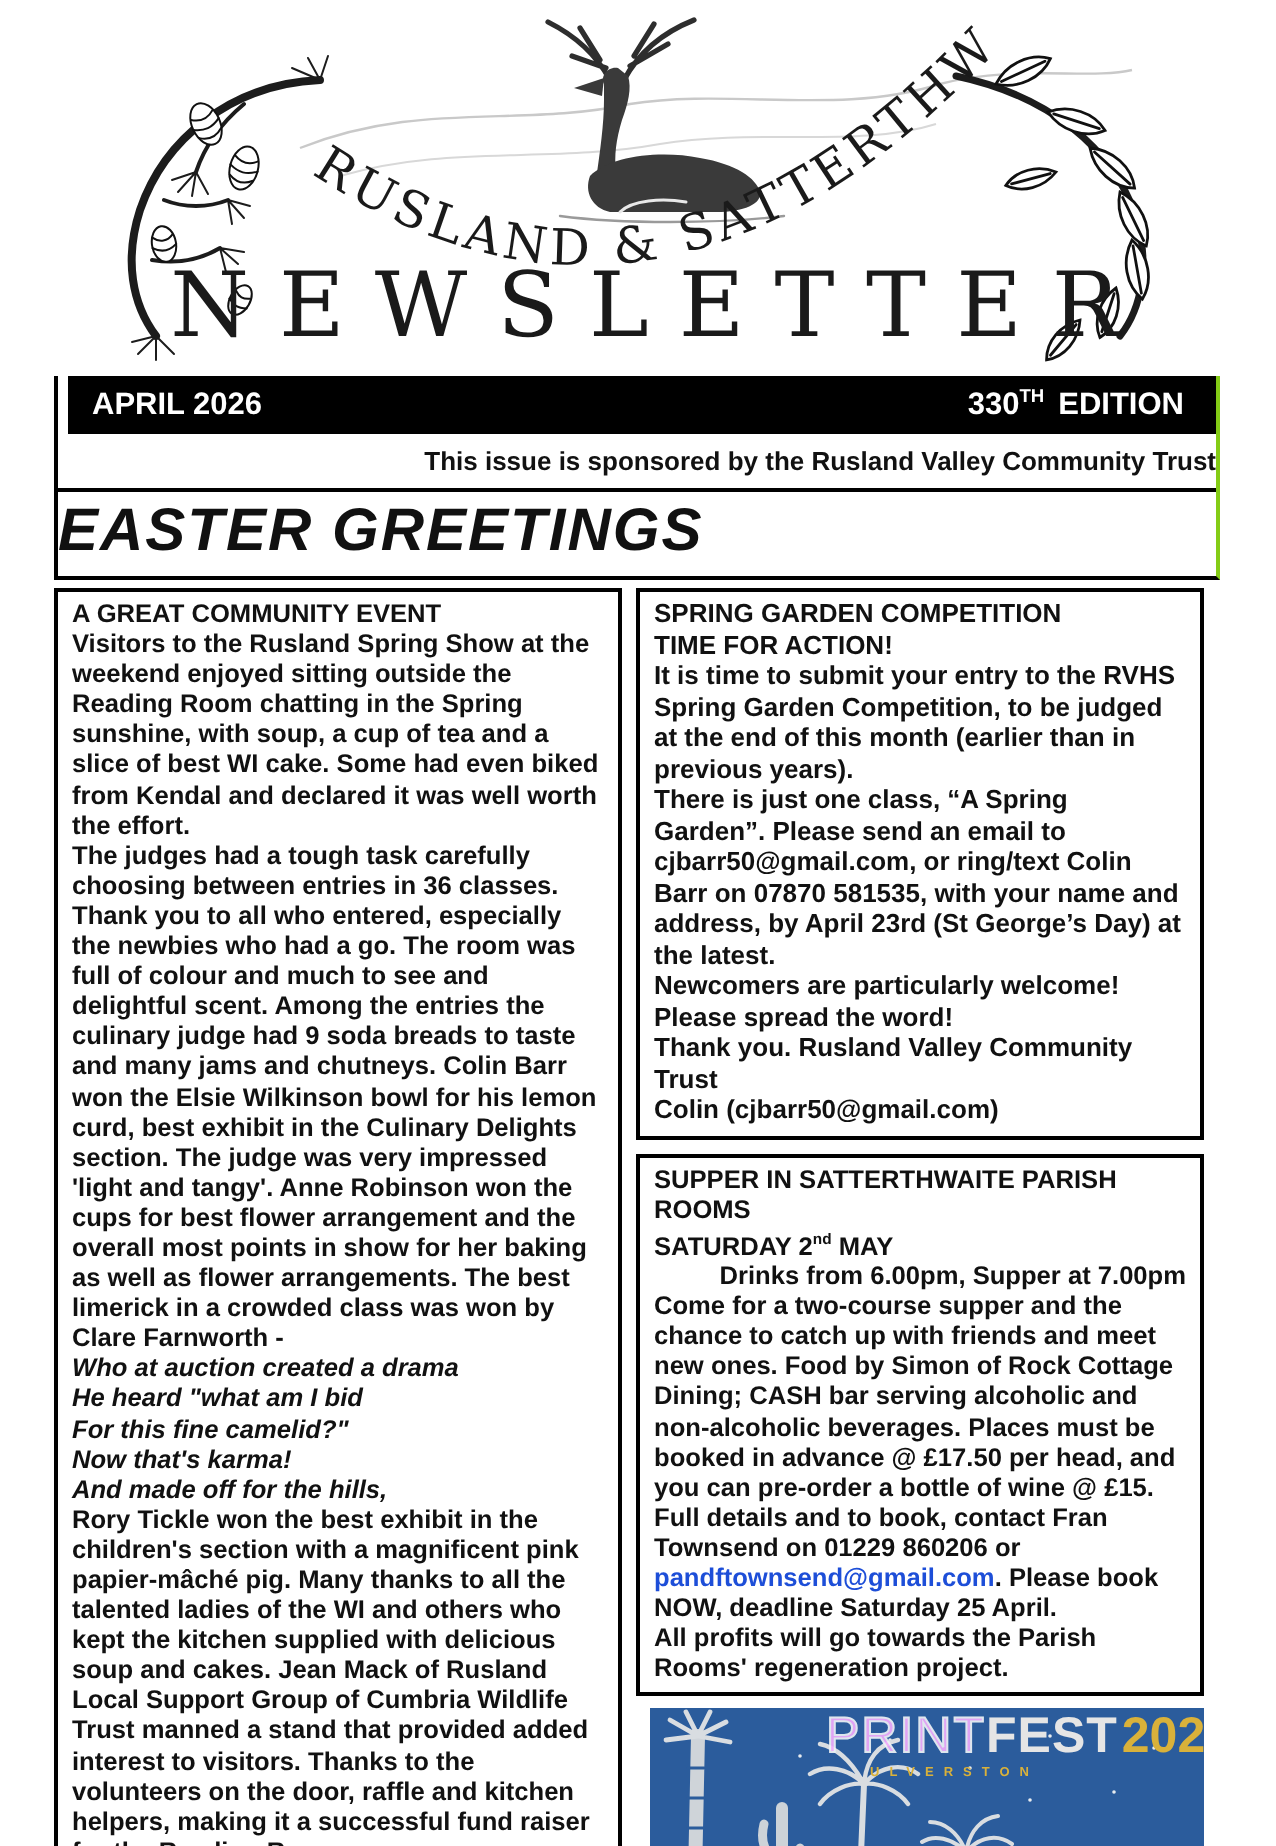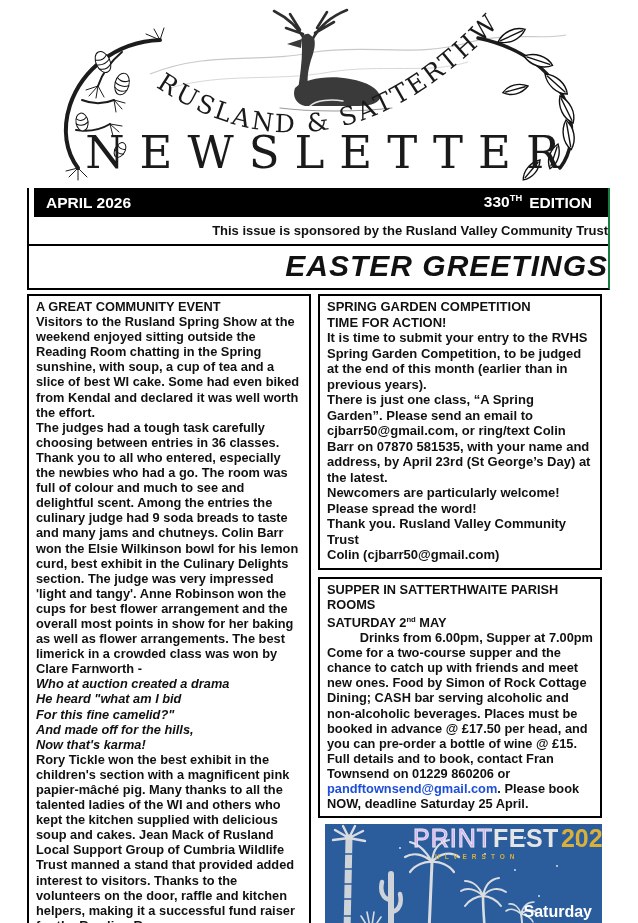--- a/index.html
+++ b/index.html
@@ -3,27 +3,27 @@
 <meta charset="utf-8">
 <style>
   html,body{margin:0;padding:0;}
   body{width:638px;height:923px;background:#fff;font-family:"Liberation Sans",sans-serif;color:#111;}
   .page{position:relative;width:638px;height:923px;overflow:hidden;background:#fff;}
 
   
   .masthead{width:638px;height:186px;display:block;}
 
   
-  .header-table{margin:2px 28px 0 27px;border-left:2px solid #000;border-right:2px solid #15803d;border-bottom:2px solid #000;}
+  .header-table{margin:2px 28px 0 27px;border-left:2px solid #000;border-right:2px solid #84cc16;border-bottom:2px solid #000;}
   .black-bar{background:#000;color:#fff;height:29px;display:flex;align-items:center;justify-content:space-between;
     font-weight:bold;font-size:15.5px;padding:0 16px 0 12px;margin-left:5px;}
   .black-bar .sup{font-size:60%;vertical-align:super;font-weight:bold;}
   .edition-word{margin-left:7px;}
   .sponsor-row{border-bottom:2px solid #000;text-align:right;font-weight:bold;font-size:13px;padding:6px 0;}
-  .easter-row{text-align:right;font-weight:bold;font-style:italic;font-size:30px;letter-spacing:1px;padding:3px 0 5px;}
+  .easter-row{text-align:left;font-weight:bold;font-style:italic;font-size:30px;letter-spacing:1px;padding:3px 0 5px;}
 
   
   .columns{display:flex;margin:4px 28px 0 27px;gap:7px;}
   .col-left{width:284px;box-sizing:border-box;border:2px solid #000;padding:3px 7px 6px;min-height:608px;
     font-size:12.8px;font-weight:bold;line-height:15.1px;}
   .col-right{width:284px;display:flex;flex-direction:column;}
   .box{box-sizing:border-box;border:2px solid #000;padding:3px 7px 5px;font-size:13px;font-weight:bold;line-height:15.5px;}
   .box-garden{min-height:240px;}
   .box-supper{margin-top:7px;min-height:215px;font-size:12.8px;line-height:15.1px;}
   .h-center{text-align:left;}
@@ -157,22 +157,22 @@
   <div class="columns">
 
     <div class="col-left">
       <div class="h-center">A GREAT COMMUNITY EVENT</div>
       <p>Visitors to the Rusland Spring Show at the weekend enjoyed sitting outside the Reading Room chatting in the Spring sunshine, with soup, a cup of tea and a slice of best WI cake. Some had even biked from Kendal and declared it was well worth the effort.</p>
       <p>The judges had a tough task carefully choosing between entries in 36 classes. Thank you to all who entered, especially the newbies who had a go. The room was full of colour and much to see and delightful scent. Among the entries the culinary judge had 9 soda breads to taste and many jams and chutneys. Colin Barr won the Elsie Wilkinson bowl for his lemon curd, best exhibit in the Culinary Delights section. The judge was very impressed 'light and tangy'.  Anne Robinson won the cups for best flower arrangement and the overall most points in show for her baking as well as flower arrangements. The best limerick in a crowded class was won by Clare Farnworth -</p>
       <div class="limerick">
         <div>Who at auction created a drama</div>
         <div>He heard "what am I bid</div>
         <div>For this fine camelid?"</div>
+        <div>Now that's karma!</div>
         <div>And made off for the hills,</div>
-        <div>Now that's karma!</div>
       </div>
       <p>Rory Tickle won the best exhibit in the children's section with a magnificent pink papier-mâché pig.  Many thanks to all the talented ladies of the WI and others who kept the kitchen supplied with delicious soup and cakes. Jean Mack of Rusland Local Support Group of Cumbria Wildlife Trust manned a stand that provided added interest to visitors. Thanks to the volunteers on the door, raffle and kitchen helpers, making it a successful fund raiser for the Reading Room.</p>
     </div>
 
     <div class="col-right">
 
       <div class="box box-garden">
         <div class="h-center">SPRING GARDEN COMPETITION</div>
         <div class="h-center">TIME FOR ACTION!</div>
         <p>It is time to submit your entry to the RVHS Spring Garden Competition, to be judged at the end of this month (earlier than in previous years).</p>
@@ -185,20 +185,21 @@
 
       <div class="box box-supper">
         <div class="h-center">SUPPER IN SATTERTHWAITE PARISH ROOMS</div>
         <div class="h-center">
           <span>SATURDAY 2</span><span class="sup-small">nd</span><span> MAY</span>
         </div>
         <div class="indent-center">Drinks from 6.00pm, Supper at 7.00pm</div>
         <p>
           <span>Come for a two-course supper and the chance to catch up with friends and meet new ones.  Food by Simon of Rock Cottage Dining; CASH bar serving alcoholic and non-alcoholic beverages.  Places must be booked in advance @ £17.50 per head, and you can pre-order a bottle of wine @ £15.  Full details and to book, contact Fran Townsend on 01229 860206 or </span><span class="email-link">pandftownsend@gmail.com</span><span>. Please book NOW, deadline Saturday 25 April.</span>
         </p>
+        <p>All profits will go towards the Parish Rooms' regeneration project.</p>
       </div>
 
       <div class="poster">
         <div class="poster-blue">
           <svg class="poster-art" width="277" height="109" viewBox="0 0 277 109">
             <g stroke="#d9dde1" fill="none" stroke-linecap="round">
 
               <g fill="#e8ecf0" stroke="none">
                 <circle cx="200" cy="14" r="0.9"></circle>
                   <circle cx="232" cy="42" r="0.9"></circle>

